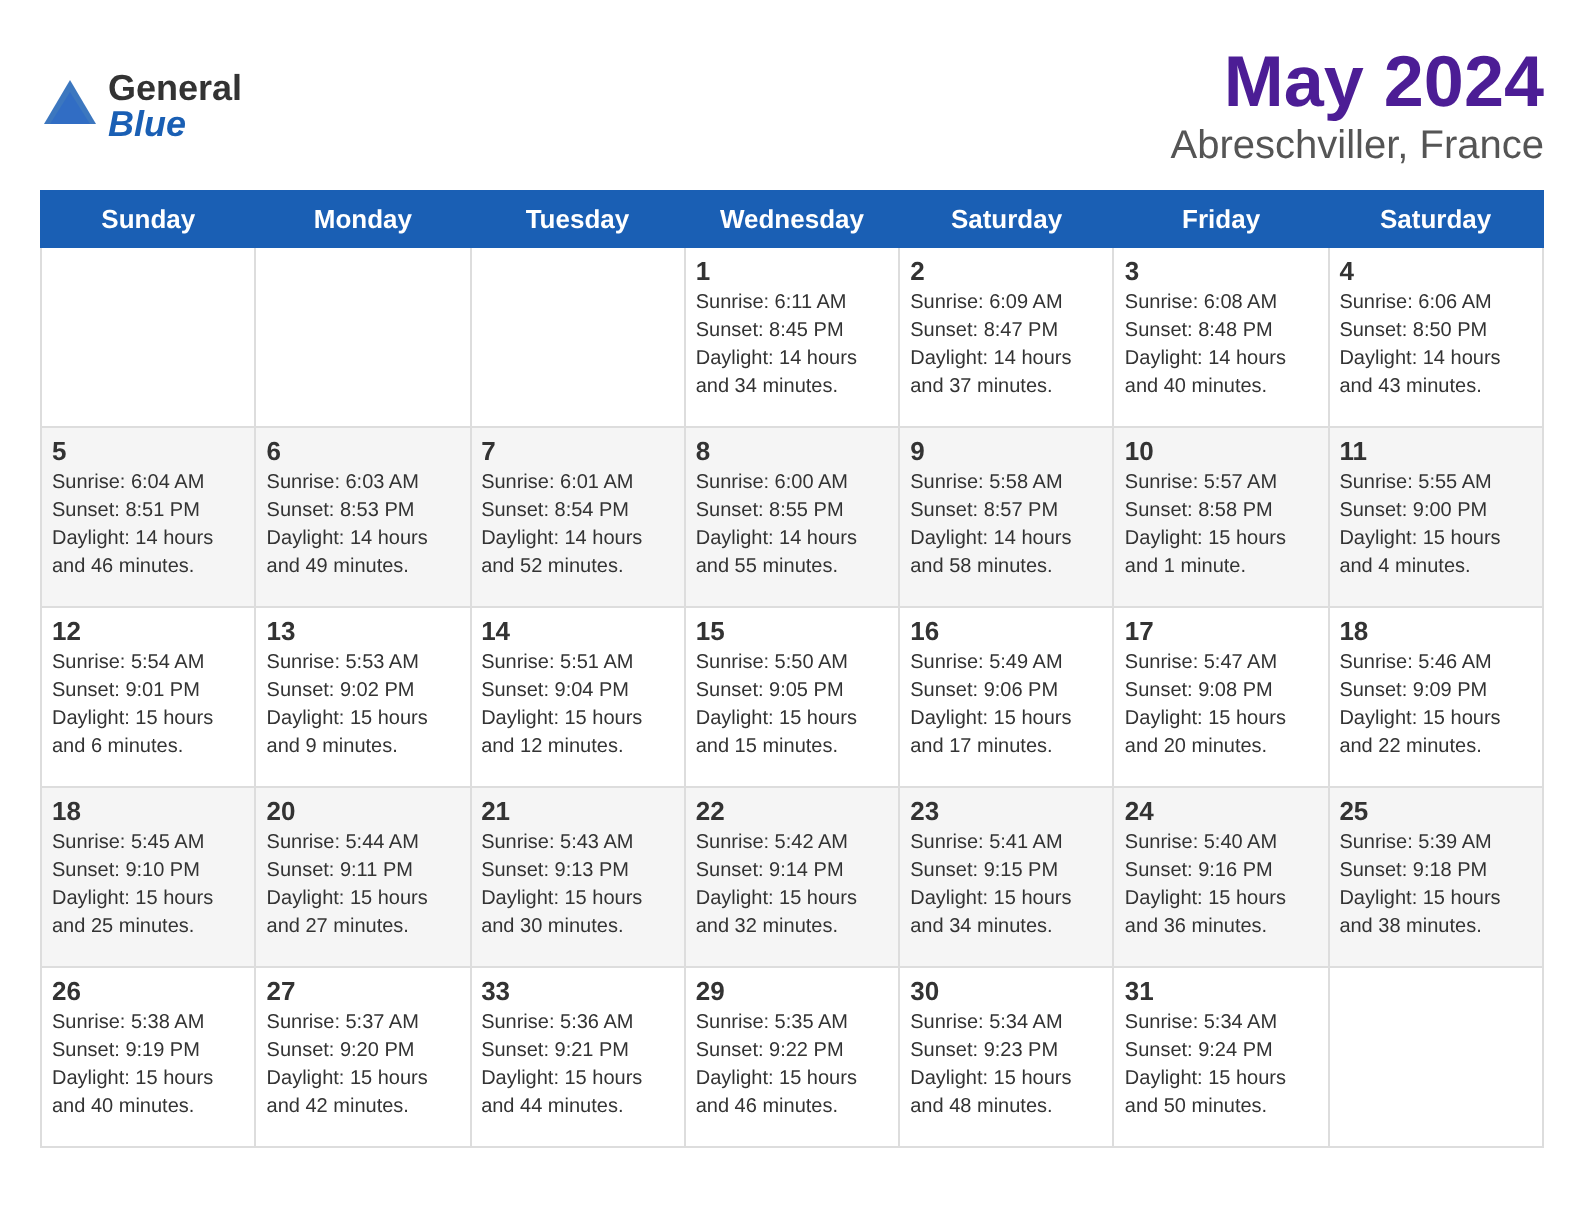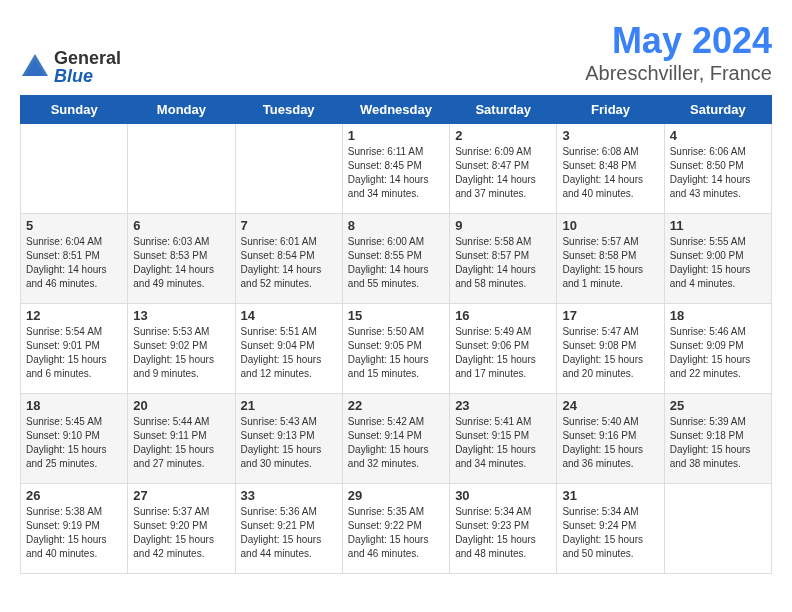--- a/index.html
+++ b/index.html
@@ -6,21 +6,21 @@
     body {
       font-family: Arial, sans-serif;
       background: #fff;
       width: 792px;
       min-height: 612px;
       padding: 20px;
     }
     .header {
       display: flex;
       justify-content: space-between;
-      align-items: flex-end;
+      align-items: center;
       margin-bottom: 10px;
     }
     .logo {
       display: flex;
       align-items: center;
     }
     .logo-text {
       display: flex;
       flex-direction: column;
       line-height: 1;
@@ -40,21 +40,21 @@
       width: 30px;
       height: 30px;
       margin-right: 4px;
     }
     .title-block {
       text-align: right;
     }
     .main-title {
       font-size: 36px;
       font-weight: bold;
-      color: #3b82f6;
+      color: #4c1d95;
     }
     .subtitle {
       font-size: 20px;
       color: #555;
     }
     table {
       width: 100%;
       border-collapse: collapse;
       table-layout: fixed;
     }

